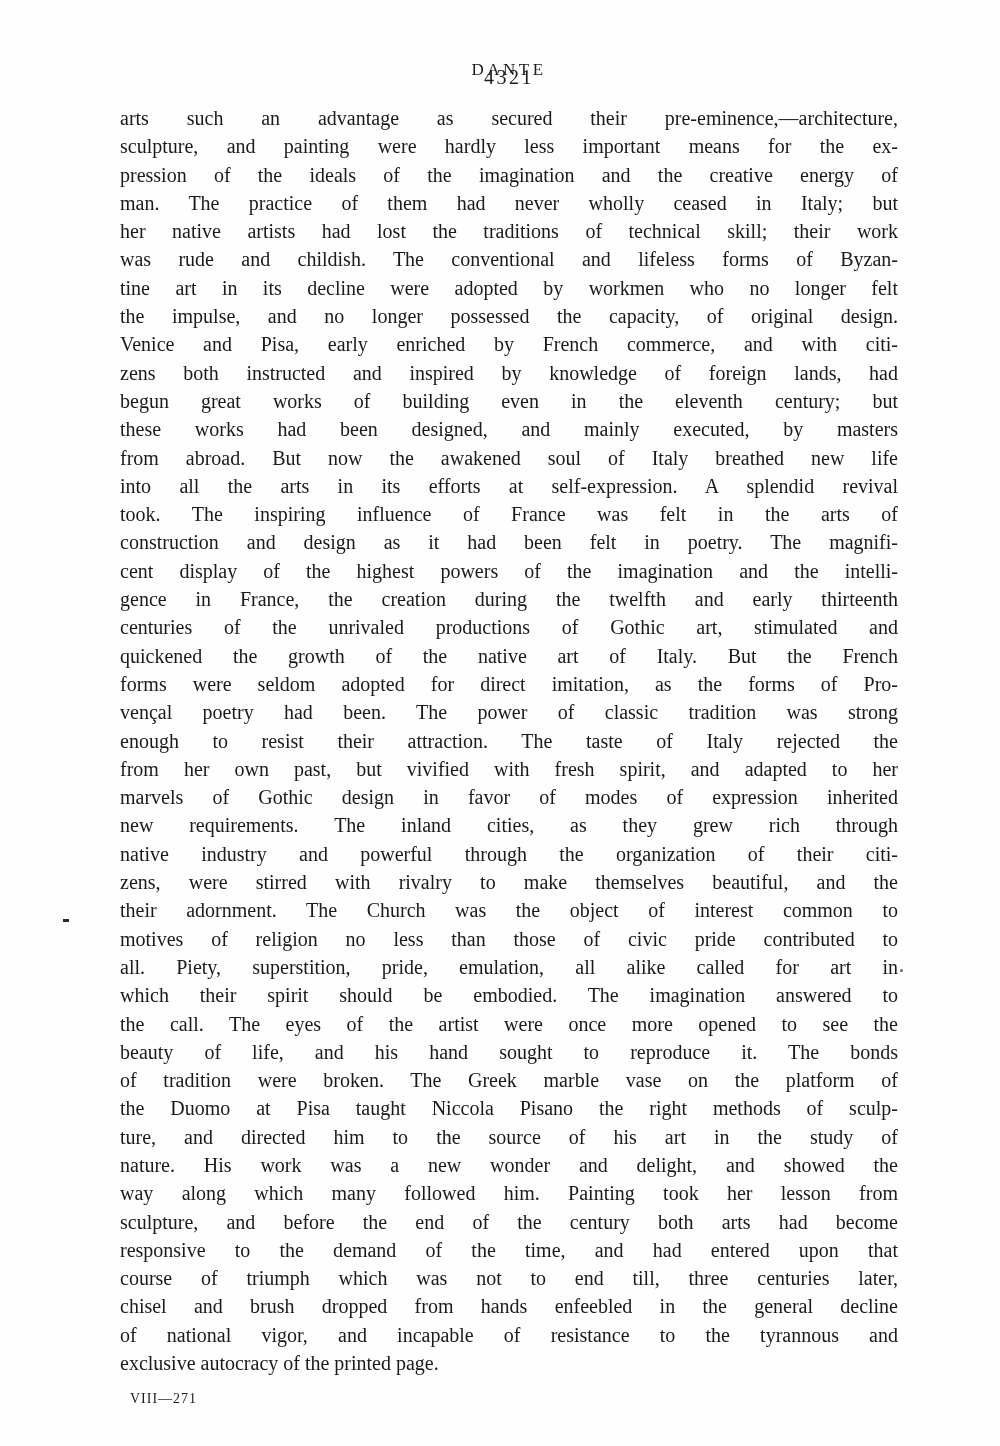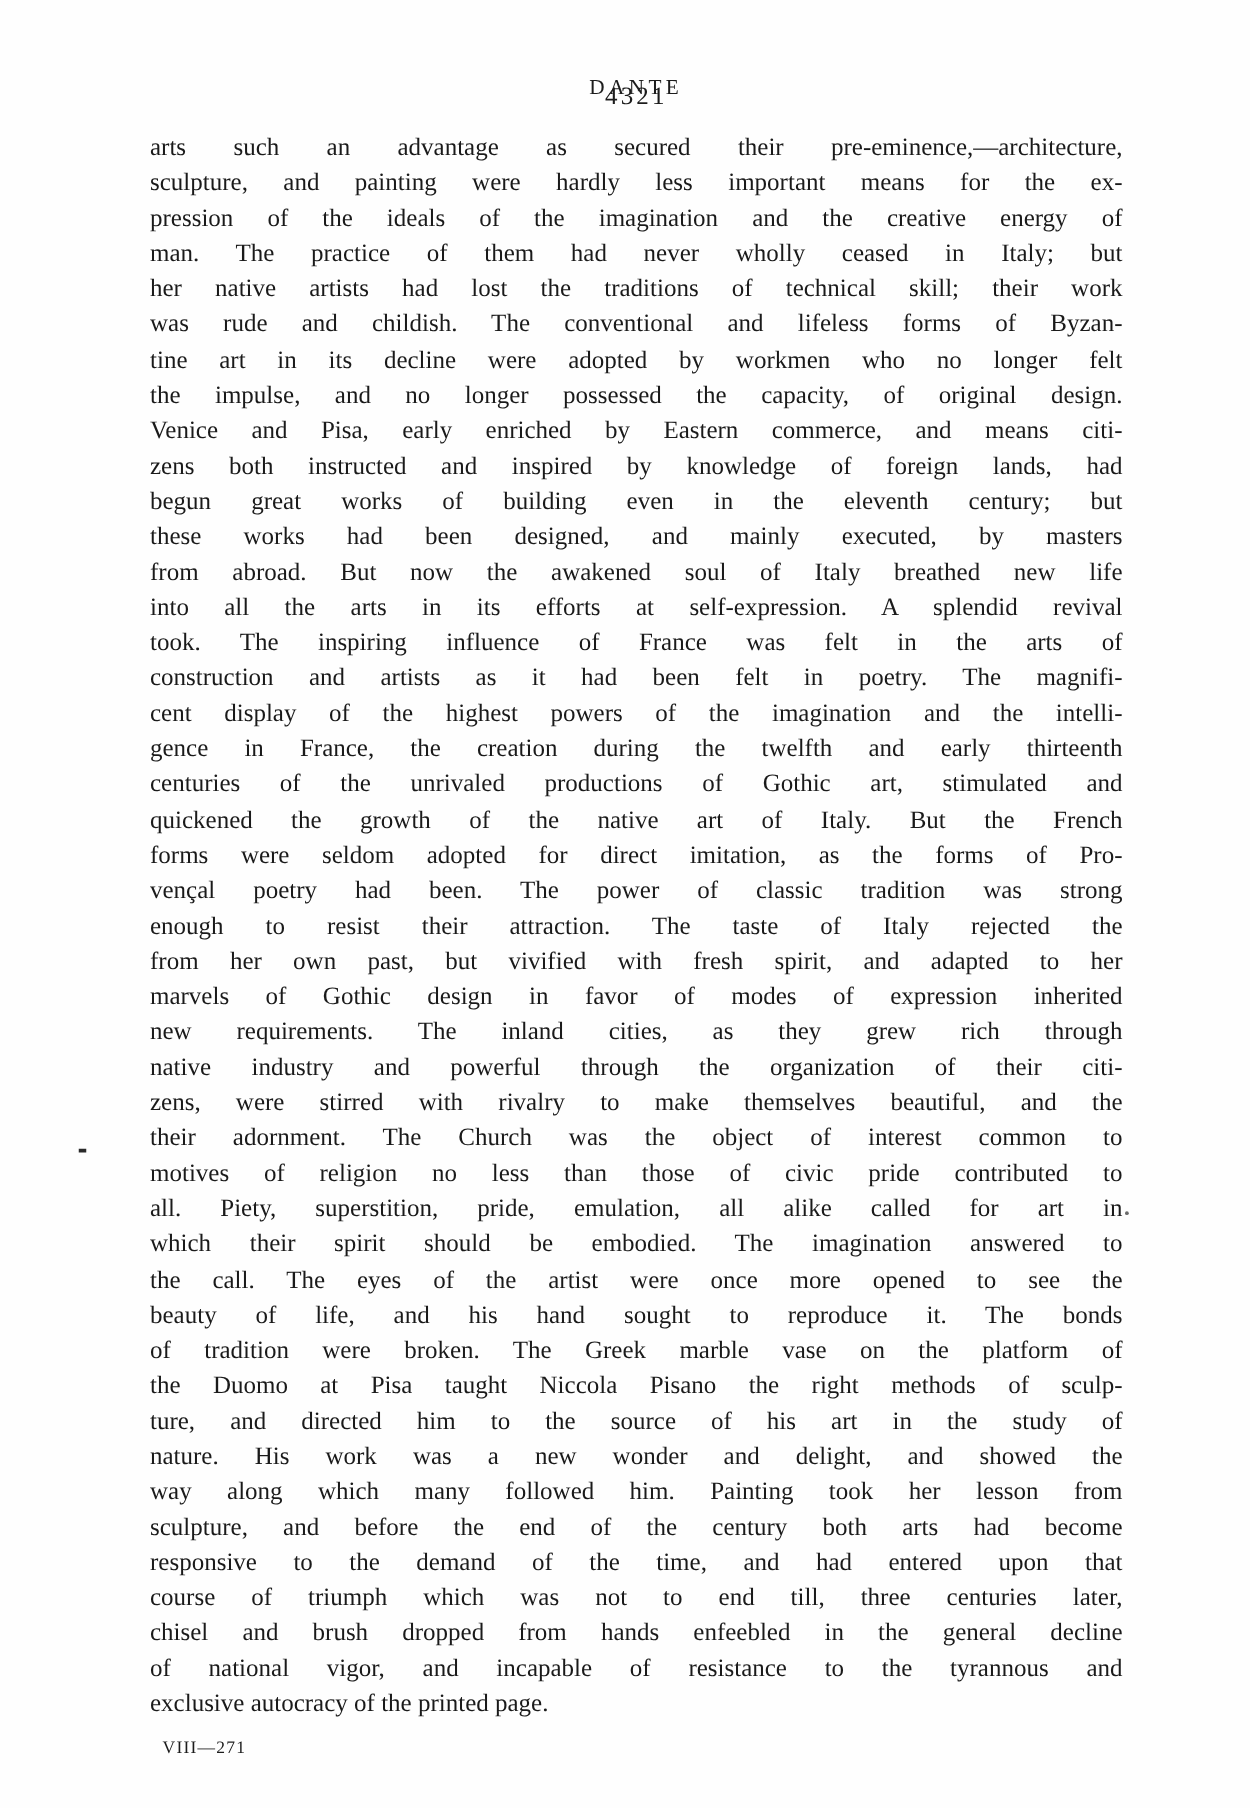--- a/index.html
+++ b/index.html
@@ -95,28 +95,28 @@
 
   <div class="text-block" id="text-block">
       <div class="line">arts such an advantage as secured their pre-eminence,—architecture,</div>
       <div class="line">sculpture, and painting were hardly less important means for the ex-</div>
       <div class="line">pression of the ideals of the imagination and the creative energy of</div>
       <div class="line">man. The practice of them had never wholly ceased in Italy; but</div>
       <div class="line">her native artists had lost the traditions of technical skill; their work</div>
       <div class="line">was rude and childish. The conventional and lifeless forms of Byzan-</div>
       <div class="line">tine art in its decline were adopted by workmen who no longer felt</div>
       <div class="line">the impulse, and no longer possessed the capacity, of original design.</div>
-      <div class="line">Venice and Pisa, early enriched by Eastern commerce, and means citi-</div>
+      <div class="line">Venice and Pisa, early enriched by French commerce, and with citi-</div>
       <div class="line">zens both instructed and inspired by knowledge of foreign lands, had</div>
       <div class="line">begun great works of building even in the eleventh century; but</div>
       <div class="line">these works had been designed, and mainly executed, by masters</div>
       <div class="line">from abroad. But now the awakened soul of Italy breathed new life</div>
       <div class="line">into all the arts in its efforts at self-expression. A splendid revival</div>
       <div class="line">took. The inspiring influence of France was felt in the arts of</div>
-      <div class="line">construction and artists as it had been felt in poetry. The magnifi-</div>
+      <div class="line">construction and design as it had been felt in poetry. The magnifi-</div>
       <div class="line">cent display of the highest powers of the imagination and the intelli-</div>
       <div class="line">gence in France, the creation during the twelfth and early thirteenth</div>
       <div class="line">centuries of the unrivaled productions of Gothic art, stimulated and</div>
       <div class="line">quickened the growth of the native art of Italy. But the French</div>
       <div class="line">forms were seldom adopted for direct imitation, as the forms of Pro-</div>
       <div class="line">vençal poetry had been. The power of classic tradition was strong</div>
       <div class="line">enough to resist their attraction. The taste of Italy rejected the</div>
       <div class="line">from her own past, but vivified with fresh spirit, and adapted to her</div>
       <div class="line">marvels of Gothic design in favor of modes of expression inherited</div>
       <div class="line">new requirements. The inland cities, as they grew rich through</div>

